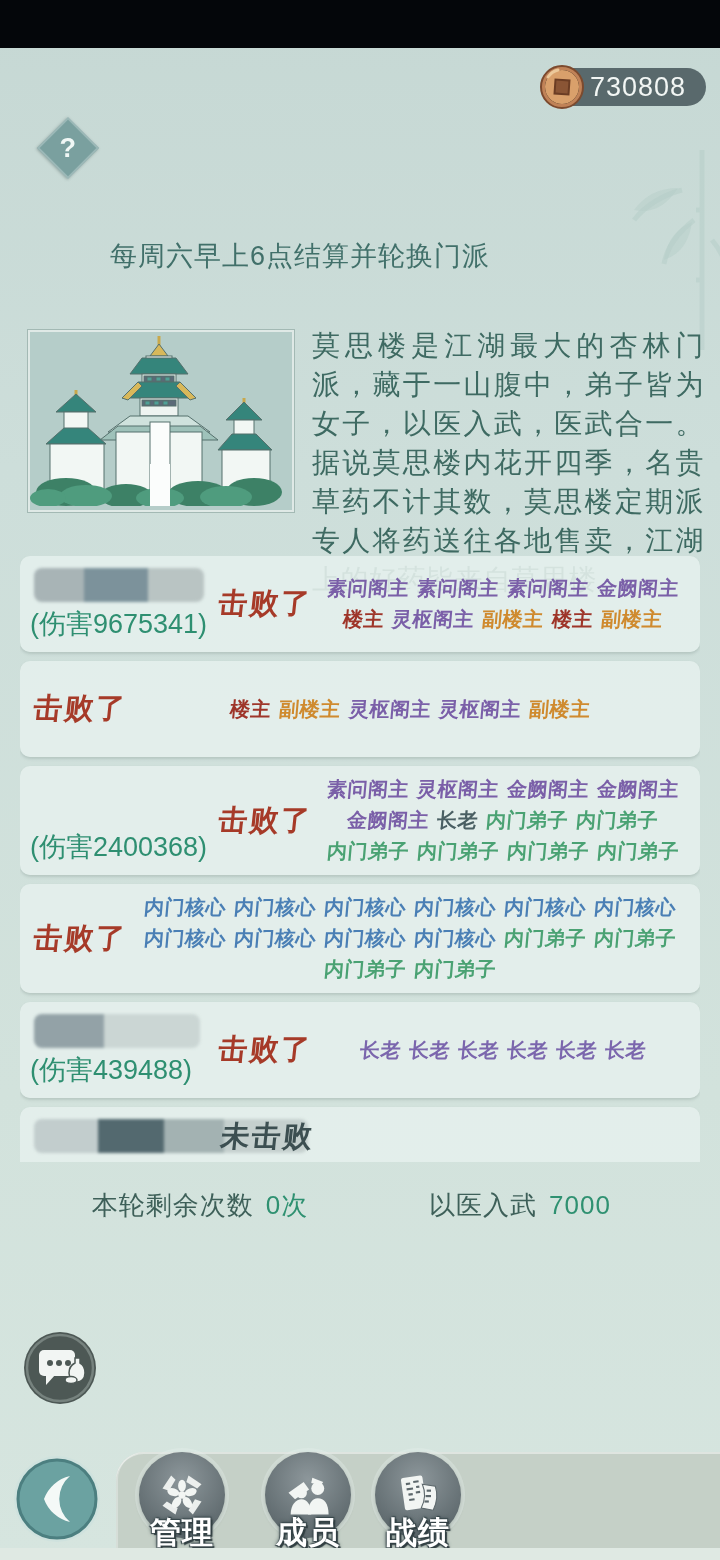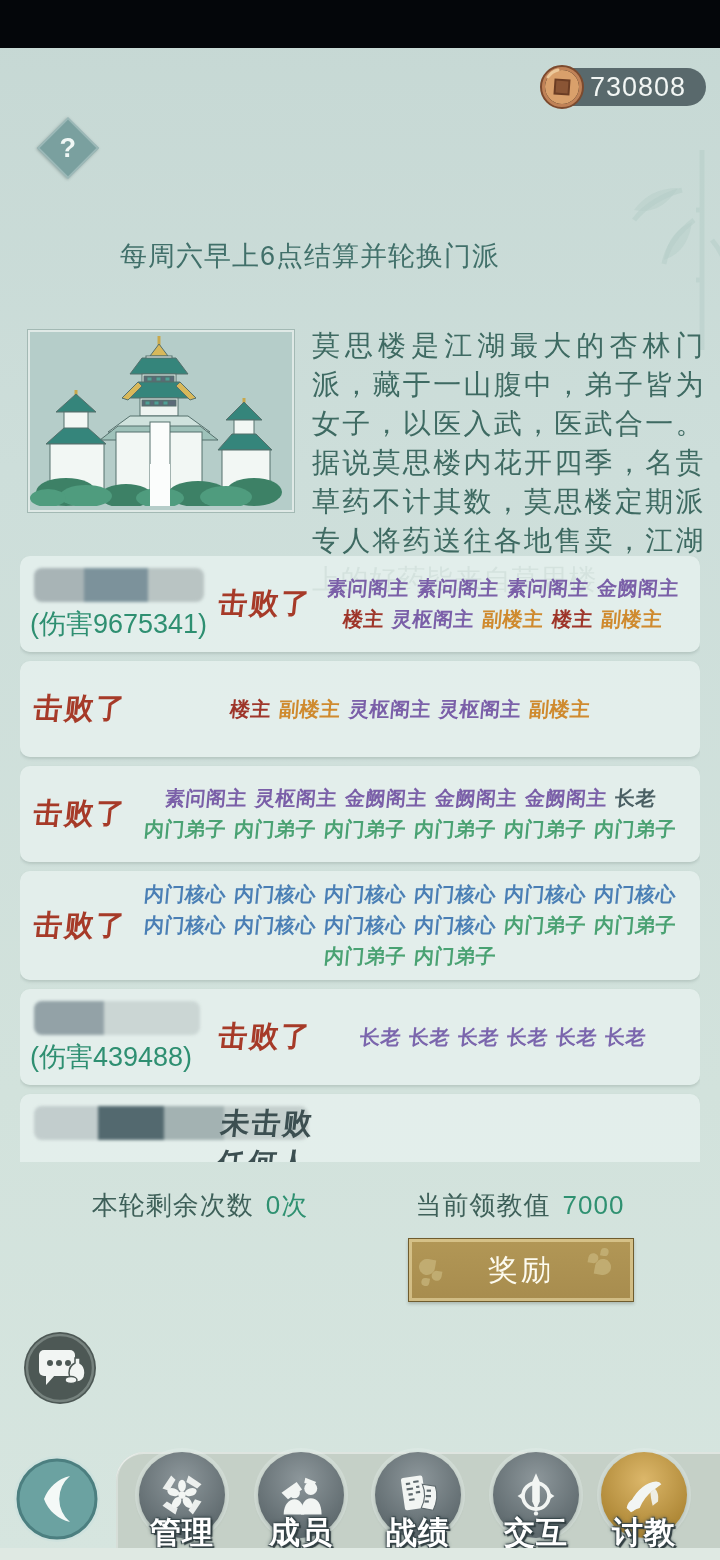--- a/index.html
+++ b/index.html
@@ -15,21 +15,21 @@
   .currency{position:absolute;right:26px;top:68px;height:38px;background:rgba(58,73,78,.78);
     border-radius:19px;display:flex;align-items:center;padding:0 20px 0 46px;}
   .currency .val{color:#f2f6f4;font-size:27px;letter-spacing:1px;}
   .coin{position:absolute;left:-6px;top:-5px;width:48px;height:48px;}
   
   .help{position:absolute;left:46px;top:126px;width:44px;height:44px;background:#7aa09f;
     transform:rotate(45deg);box-shadow:inset 0 0 0 2px rgba(255,255,255,.25),0 1px 3px rgba(70,90,88,.4);
     display:flex;align-items:center;justify-content:center;}
   .help span{transform:rotate(-45deg);color:#f0f7f5;font-size:27px;font-weight:bold;}
   
-  .subtitle{position:absolute;left:10px;top:238px;width:600px;text-align:center;
+  .subtitle{position:absolute;left:0;top:238px;width:600px;text-align:center;
     color:#41706a;font-size:27px;letter-spacing:1px;}
   
   .sect-image{position:absolute;left:28px;top:330px;width:262px;height:178px;background:#b5cdc9;
     border:2px solid #dfe9e6;box-shadow:0 0 0 1px #a3b9b4;}
   .sect-desc{position:absolute;left:312px;top:326px;width:392px;color:#3e6a62;font-size:28px;
     line-height:39px;text-align:justify;letter-spacing:.5px;}
   
   .records{position:absolute;left:20px;top:556px;width:680px;height:606px;overflow:hidden;
     display:flex;flex-direction:column;gap:9px;}
   .row{position:relative;flex:none;background:rgba(228,240,236,.9);border-radius:10px;
@@ -69,21 +69,21 @@
   .nav-item{position:absolute;top:1450px;width:106px;height:100px;cursor:pointer;text-decoration:underline;}
   .nav-circle{position:absolute;left:10px;top:2px;width:86px;height:86px;border-radius:50%;
     background:radial-gradient(circle at 50% 32%,#8d979b,#5f6a6e 75%);
     box-shadow:0 0 0 4px rgba(232,242,237,.35),0 2px 4px rgba(60,75,72,.4);
     display:flex;align-items:center;justify-content:center;}
   .nav-item.active .nav-circle{background:radial-gradient(circle at 50% 32%,#dcb76a,#ab8432 78%);}
   .nav-icon svg{display:block;}
   .nav-label{position:absolute;left:0;bottom:-4px;width:106px;text-align:center;color:#fff;
     font-size:31px;font-weight:bold;letter-spacing:1px;
     text-shadow:0 0 4px #37464a,2px 2px 1px #2f3c3f,-1px 1px 1px #37464a,1px -1px 1px #37464a;}
-  .n1{left:129px;}.n2{left:248px;}.n3{left:365px;}.n4{left:483px;}.n5{left:591px;}
+  .n1{left:129px;}.n2{left:255px;}.n3{left:365px;}.n4{left:483px;}.n5{left:591px;}
 </style>
 </head>
 <body>
 
 <div class="screen">
 
   <svg class="decor" style="right:0;top:150px;" width="150" height="200" viewBox="0 0 150 200">
     <g stroke="#8fb3ab" stroke-width="5" fill="none" opacity=".5">
       <path d="M120 0 v200 M120 60 h-6 M120 130 h-6"></path>
       <path d="M100 40 q-30 8 -48 30 M112 70 q-26 20 -30 44 M130 90 q18 22 16 46"></path>
@@ -207,20 +207,24 @@
     <div class="titles">
           <span class="title-token" style="color: rgb(158, 53, 41);">楼主</span>
           <span class="title-token" style="color: rgb(207, 138, 46);">副楼主</span>
           <span class="title-token" style="color: rgb(122, 95, 168);">灵枢阁主</span>
           <span class="title-token" style="color: rgb(122, 95, 168);">灵枢阁主</span>
           <span class="title-token" style="color: rgb(207, 138, 46);">副楼主</span>
         </div>
   </div>
 
   <div class="row">
+    <div class="left">
+      <div class="name-blocks"></div>
+      <div class="damage">(伤害2400368)</div>
+    </div>
     <div class="defeat" style="color: rgb(166, 58, 40);">击败了</div>
     <div class="titles">
           <span class="title-token" style="color: rgb(122, 95, 168);">素问阁主</span>
           <span class="title-token" style="color: rgb(122, 95, 168);">灵枢阁主</span>
           <span class="title-token" style="color: rgb(122, 95, 168);">金阙阁主</span>
           <span class="title-token" style="color: rgb(122, 95, 168);">金阙阁主</span>
           <span class="title-token" style="color: rgb(122, 95, 168);">金阙阁主</span>
           <span class="title-token" style="color: rgb(74, 95, 99);">长老</span>
           <span class="title-token" style="color: rgb(74, 162, 115);">内门弟子</span>
           <span class="title-token" style="color: rgb(74, 162, 115);">内门弟子</span>
@@ -282,28 +286,23 @@
     </div>
     <div class="defeat" style="color: rgb(60, 79, 81);">未击败任何人</div>
     <div class="titles"></div>
   </div>
 </div>
 
   <div class="stat stat-left">
     <span>本轮剩余次数</span><span class="v">0次</span>
   </div>
   <div class="stat stat-right">
-    <span>当前领教值</span><span class="v">7000</span>
-  </div>
-
-  <div class="gbtn gbtn-right">
-    <span class="petal pl"></span>
-    <span>奖励</span>
-    <span class="petal pr"></span>
-  </div>
+    <span>以医入武</span><span class="v">7000</span>
+  </div>
+
 
   <div class="chat">
     <svg width="76" height="76" viewBox="0 0 76 76">
       <circle cx="38" cy="38" r="36" fill="#4d5855"></circle>
       <circle cx="38" cy="38" r="33" fill="none" stroke="#76827e" stroke-width="2.5"></circle>
       <rect x="17" y="20" width="36" height="26" rx="5" fill="#f2f5f3"></rect>
       <polygon points="24,44 24,55 34,44" fill="#f2f5f3"></polygon>
       <circle cx="28" cy="33" r="3" fill="#4d5855"></circle>
         <circle cx="37" cy="33" r="3" fill="#4d5855"></circle>
         <circle cx="46" cy="33" r="3" fill="#4d5855"></circle>
@@ -388,45 +387,15 @@
                 <rect x="31" y="24" width="5" height="2"></rect>
                 <rect x="30" y="29" width="4" height="2"></rect>
               </g>
             </g>
           </svg>
         </span>
       </div>
     <div class="nav-label">战绩</div>
   </div>
 
-  <div class="nav-item n4">
-    <div class="nav-circle">
-        <span class="nav-icon">
-          <svg width="52" height="52" viewBox="0 0 48 48">
-            <g>
-              <circle cx="24" cy="25" r="12" fill="none" stroke="#f2f5f3" stroke-width="3.4"></circle>
-              <path d="M24 4 l3.5 8 v18 l-3.5 8 -3.5-8 V12 z" fill="#f2f5f3"></path>
-              <path d="M7 25 l6-4 v8 z" fill="#f2f5f3"></path>
-              <path d="M41 25 l-6-4 v8 z" fill="#f2f5f3"></path>
-              <circle cx="24" cy="41" r="2" fill="#f2f5f3"></circle>
-            </g>
-          </svg>
-        </span>
-      </div>
-    <div class="nav-label">交互</div>
-  </div>
-
-  <div class="nav-item n5 active">
-    <div class="nav-circle">
-        <span class="nav-icon">
-          <svg width="52" height="52" viewBox="0 0 48 48">
-            <g fill="#f2f5f3">
-              <path d="M10 34 q8-18 22-22 q6-1.5 8 2 l-8 6 q-8 6-12 16 l-6 2 z"></path>
-              <path d="M14 28 q-5 2-6 8 l4 4 q5-2 7-7 q-3-1-5-5 z"></path>
-              <path d="M34 18 q4 4 3 12 l-5 4 q-2-8 -2-12 z" opacity=".9"></path>
-            </g>
-          </svg>
-        </span>
-      </div>
-    <div class="nav-label">讨教</div>
-  </div>
+
 <div class="bottomstrip"></div>
 </div>
 
 </body></html>

